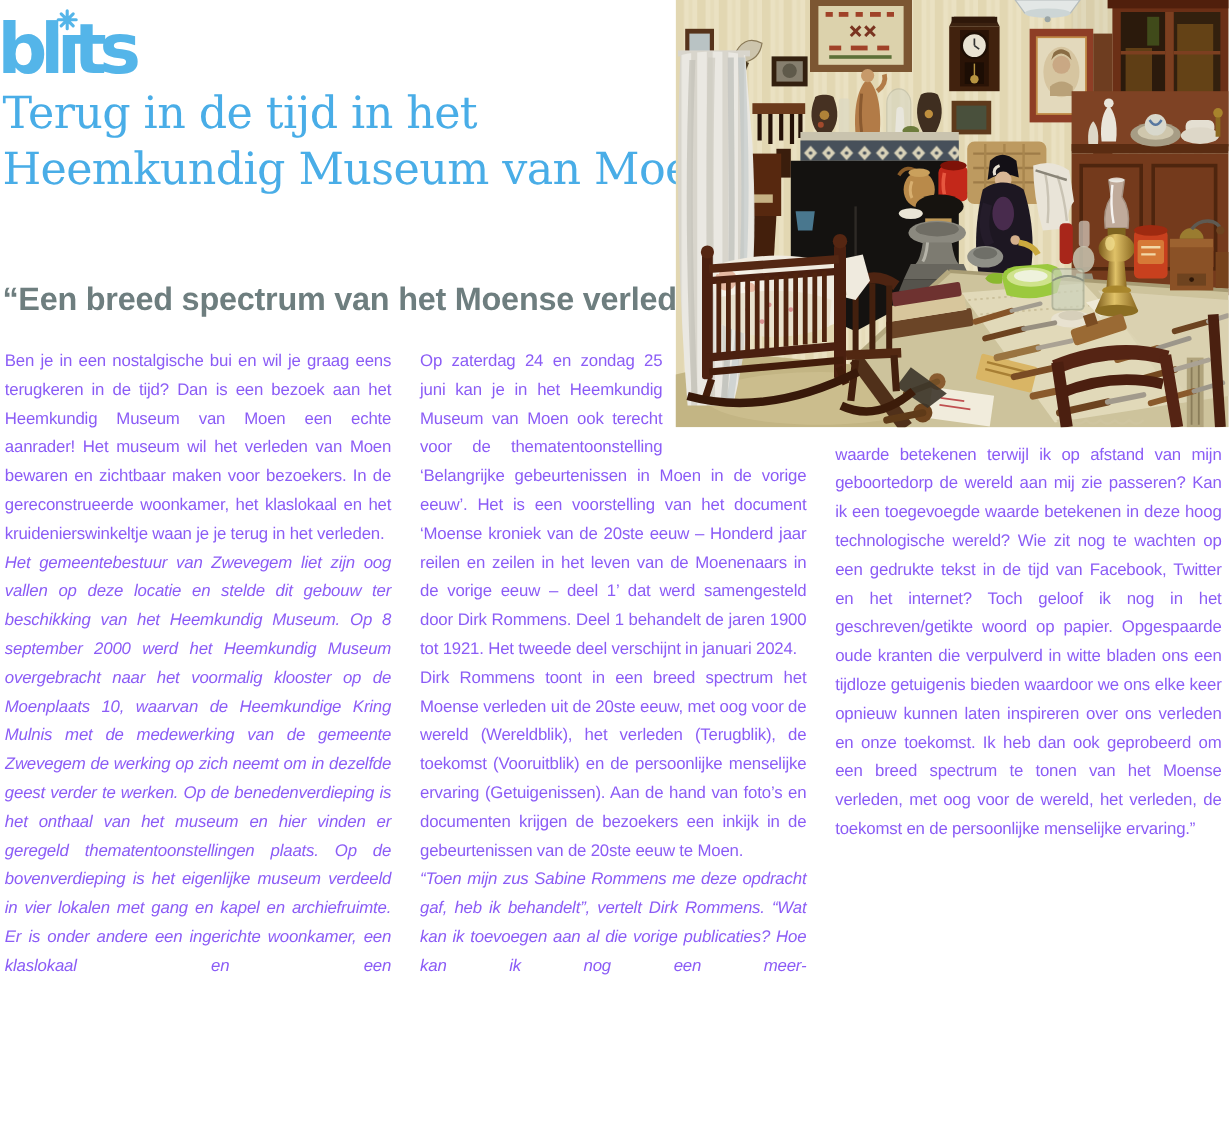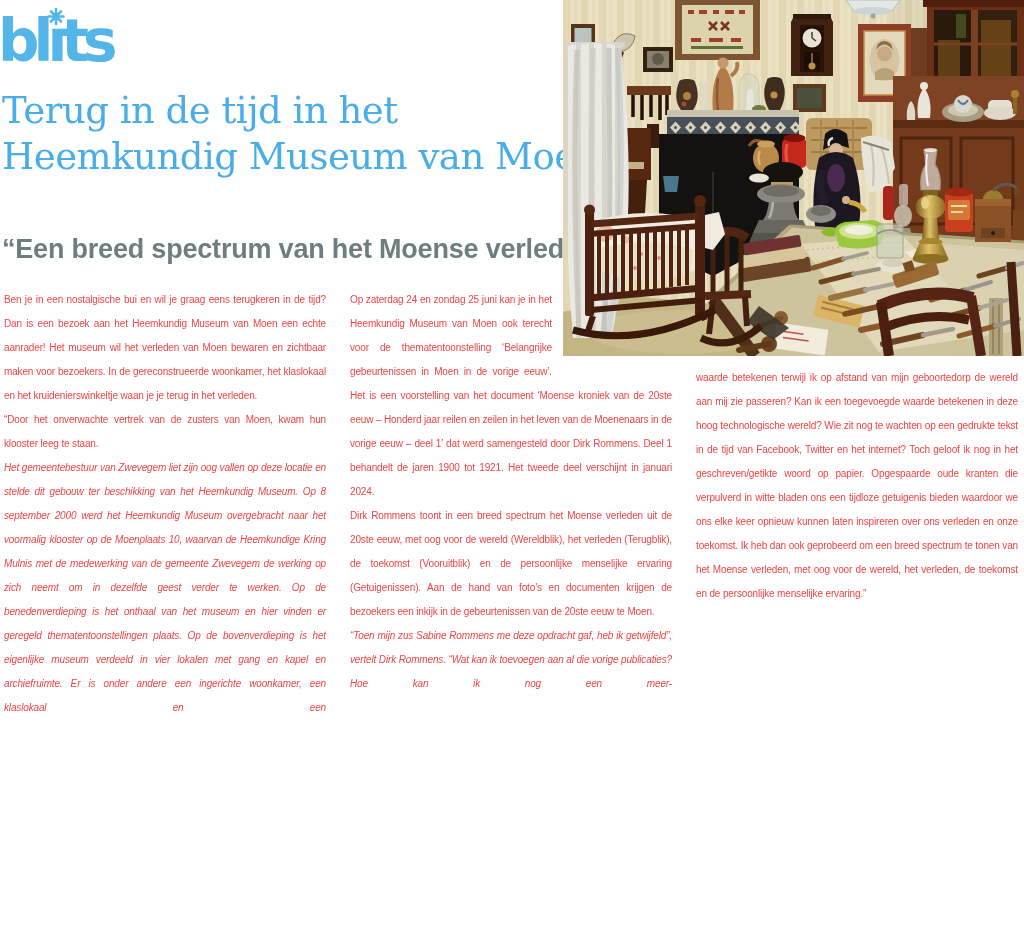--- a/index.html
+++ b/index.html
@@ -1,30 +1,30 @@
 <!DOCTYPE html>
 <html lang="nl"><head>
 <meta charset="utf-8">
 <style>
   html,body { margin:0; padding:0; background:#ffffff; }
   .page { position:relative; width:1024px; height:830px; background:#fff; overflow:hidden;
           font-family:"Liberation Sans", sans-serif; }
 
   .logo-svg { position:absolute; left:0; top:3px; }
 
-  .headline { position:absolute; left:2px; top:88px; margin:0; font-family:"DejaVu Serif", serif;
+  .headline { position:absolute; left:2px; top:72px; margin:0; font-family:"DejaVu Serif", serif;
               font-weight:normal; font-size:37px; line-height:46px; color:#49ade7; letter-spacing:-0.5px; }
   .headline span { display:block; white-space:nowrap; }
 
   .subheadline { position:absolute; left:2px; top:234px; margin:0; font-family:"Liberation Sans", sans-serif;
                  font-size:27px; font-weight:bold; color:#6e7e7f; letter-spacing:-0.2px; white-space:nowrap; }
 
   .columns { position:absolute; left:4px; top:288px; width:1016px; height:650px; display:flex; gap:24px; overflow:hidden; }
-  .col { flex:0 0 322px; width:322px; font-size:10px; line-height:24px; text-align:justify;
-         color:#ef4444; letter-spacing:-0.15px; }
+  .col { flex:0 0 322px; width:322px; font-size:14px; line-height:24px; text-align:justify;
+         color:#8b5cf6; letter-spacing:-0.15px; }
   .col p { margin:0; }
   .col-3 { padding-top:78px; box-sizing:border-box; }
   .col-3 p + p { margin-top:20px; }
   .cont { text-align-last:justify;font-style:italic; }
   .wrap-spacer { float:right; width:120px; height:96px; }
 
   .photo { position:absolute; left:563px; top:0; width:461px; height:356px; margin:0; }
 </style>
 </head>
 <body>
@@ -42,28 +42,27 @@
   <h1 class="headline">
     <span>Terug in de tijd in het</span>
     <span>Heemkundig Museum van Moen!</span>
   </h1>
 
   <h2 class="subheadline">“Een breed spectrum van het Moense verleden”</h2>
 
   <main class="columns">
     <div class="col col-1">
       <p>Ben je in een nostalgische bui en wil je graag eens terugkeren in de tijd? Dan is een bezoek aan het Heemkundig Museum van Moen een echte aanrader! Het museum wil het verleden van Moen bewaren en zichtbaar maken voor bezoekers. In de gereconstrueerde woonkamer, het klaslokaal en het kruidenierswinkeltje waan je je terug in het verleden.</p>
-      <p>“Door het onverwachte vertrek van de zusters van Moen, kwam hun klooster leeg te staan.</p>
       <p class="cont">Het gemeentebestuur van Zwevegem liet zijn oog vallen op deze locatie en stelde dit gebouw ter beschikking van het Heemkundig Museum. Op 8 september 2000 werd het Heemkundig Museum overgebracht naar het voormalig klooster op de Moenplaats 10, waarvan de Heemkundige Kring Mulnis met de medewerking van de gemeente Zwevegem de werking op zich neemt om in dezelfde geest verder te werken. Op de benedenverdieping is het onthaal van het museum en hier vinden er geregeld thematentoonstellingen plaats. Op de bovenverdieping is het eigenlijke museum verdeeld in vier lokalen met gang en kapel en archiefruimte. Er is onder andere een ingerichte woonkamer, een klaslokaal en een</p>
     </div>
     <div class="col col-2">
       <div class="wrap-spacer"></div>
       <p>Op zaterdag 24 en zondag 25 juni kan je in het Heemkundig Museum van Moen ook terecht voor de thematentoonstelling ‘Belangrijke gebeurtenissen in Moen in de vorige eeuw’. Het is een voorstelling van het document ‘Moense kroniek van de 20ste eeuw – Honderd jaar reilen en zeilen in het leven van de Moenenaars in de vorige eeuw – deel 1’ dat werd samengesteld door Dirk Rommens. Deel 1 behandelt de jaren 1900 tot 1921. Het tweede deel verschijnt in januari 2024.</p>
       <p>Dirk Rommens toont in een breed spectrum het Moense verleden uit de 20ste eeuw, met oog voor de wereld (Wereldblik), het verleden (Terugblik), de toekomst (Vooruitblik) en de persoonlijke menselijke ervaring (Getuigenissen). Aan de hand van foto’s en documenten krijgen de bezoekers een inkijk in de gebeurtenissen van de 20ste eeuw te Moen.</p>
-      <p class="cont">“Toen mijn zus Sabine Rommens me deze opdracht gaf, heb ik getwijfeld”, vertelt Dirk Rommens. “Wat kan ik toevoegen aan al die vorige publicaties? Hoe kan ik nog een meer-</p>
+      <p class="cont">“Toen mijn zus Sabine Rommens me deze opdracht gaf, heb ik behandelt”, vertelt Dirk Rommens. “Wat kan ik toevoegen aan al die vorige publicaties? Hoe kan ik nog een meer-</p>
     </div>
     <div class="col col-3">
       <p>waarde betekenen terwijl ik op afstand van mijn geboortedorp de wereld aan mij zie passeren? Kan ik een toegevoegde waarde betekenen in deze hoog technologische wereld? Wie zit nog te wachten op een gedrukte tekst in de tijd van Facebook, Twitter en het internet? Toch geloof ik nog in het geschreven/getikte woord op papier. Opgespaarde oude kranten die verpulverd in witte bladen ons een tijdloze getuigenis bieden waardoor we ons elke keer opnieuw kunnen laten inspireren over ons verleden en onze toekomst. Ik heb dan ook geprobeerd om een breed spectrum te tonen van het Moense verleden, met oog voor de wereld, het verleden, de toekomst en de persoonlijke menselijke ervaring.”</p>
     </div>
   </main>
 
   <figure class="photo" aria-label="Reconstructed living room in the Heemkundig Museum van Moen: antique wooden cradle with doll, white canopy curtain, black stove with mantel vases and statue, wall clock, framed sampler and portrait, wooden cupboard, and a table covered with old utensils, oil lamps and coffee grinders">
     <svg width="461" height="356" viewBox="0 0 461 356">
       <defs>
         <pattern id="wp" width="18" height="356" patternUnits="userSpaceOnUse">

